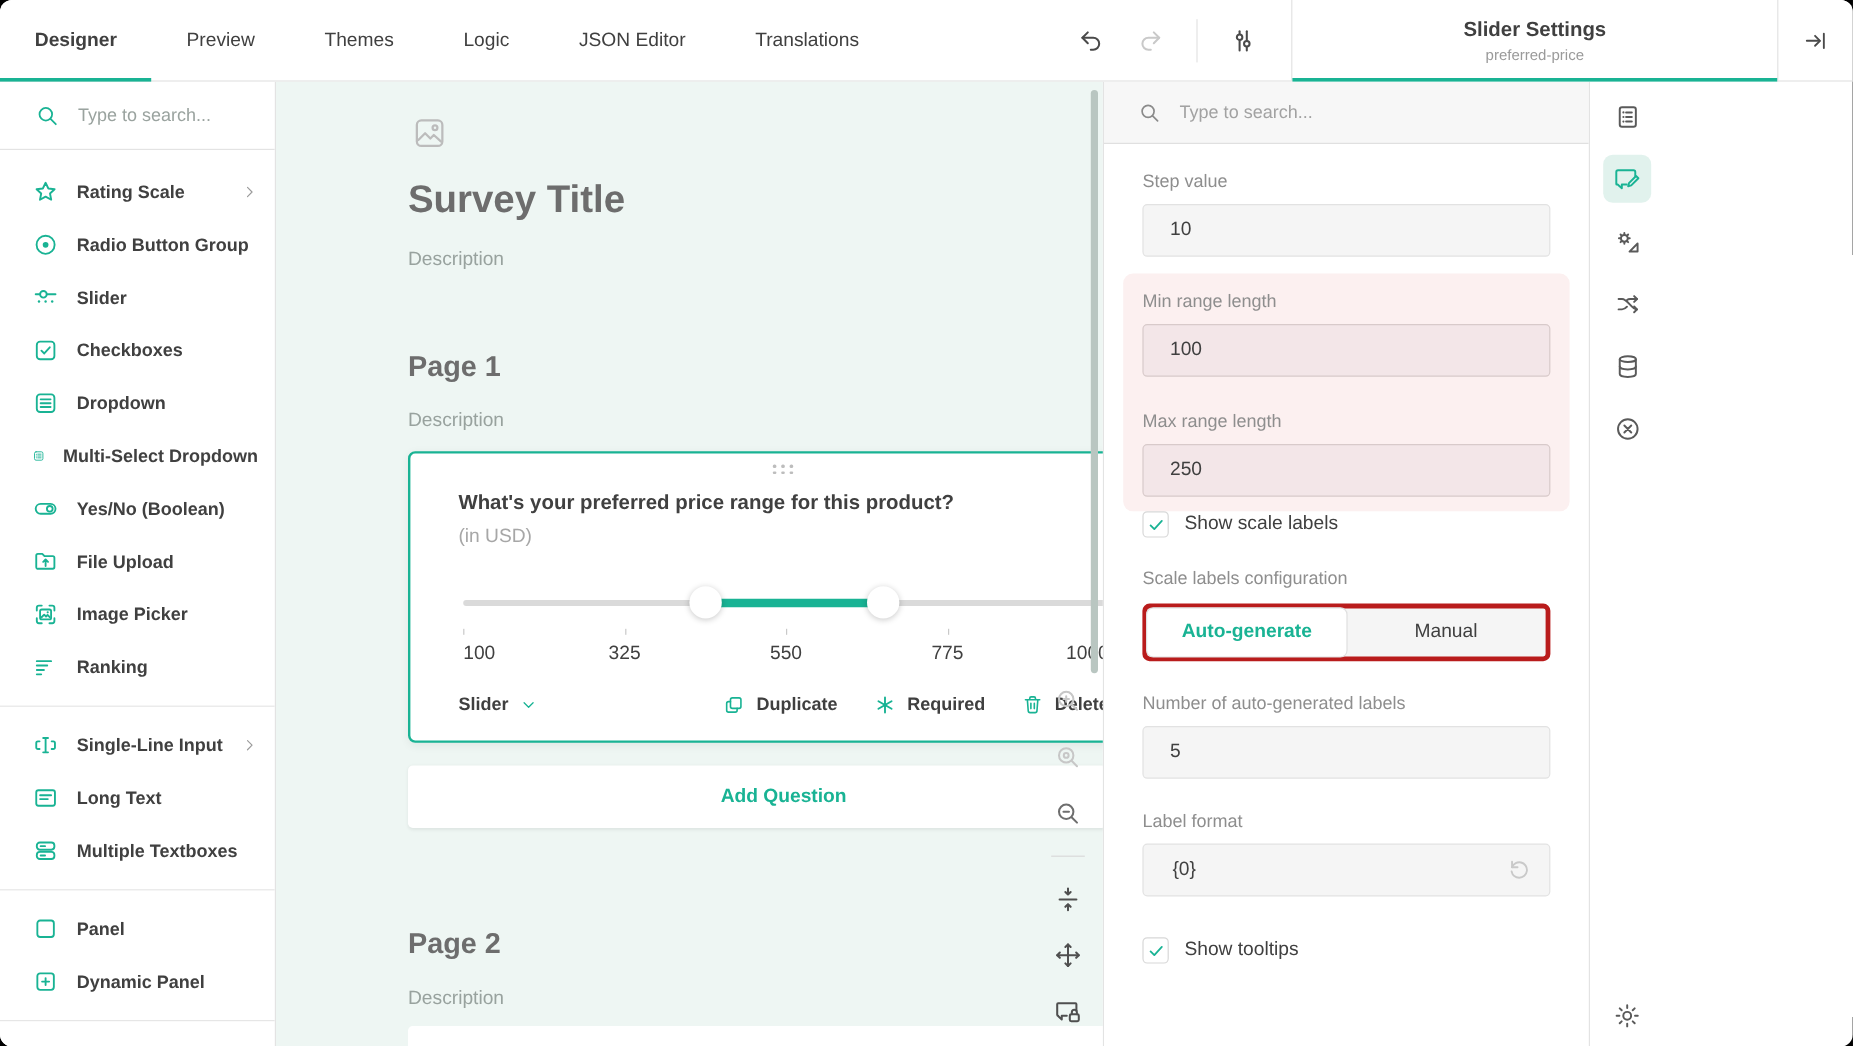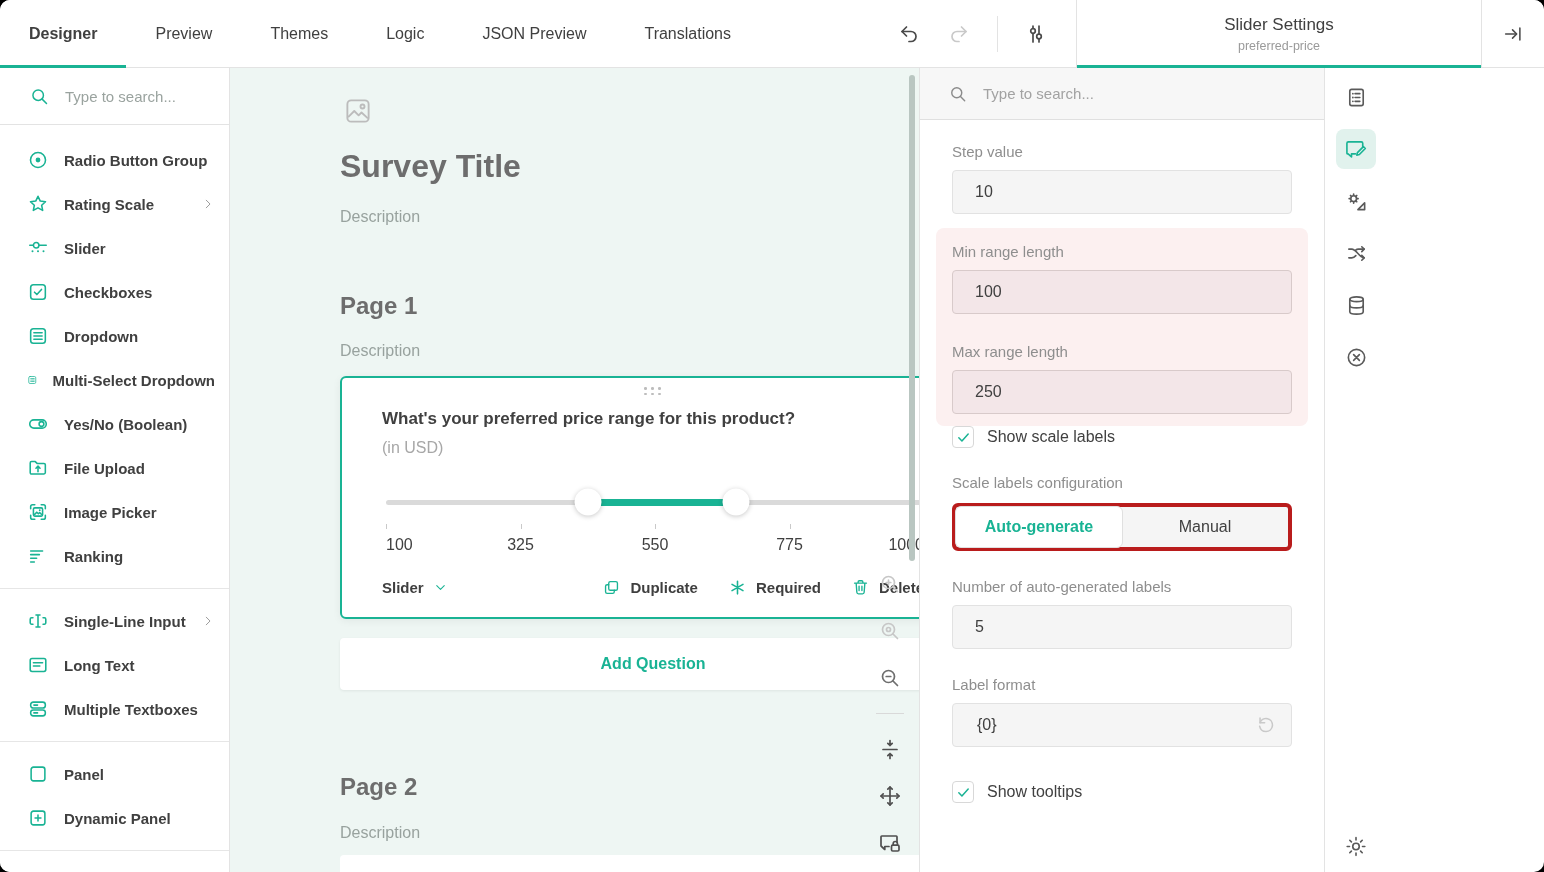--- a/index.html
+++ b/index.html
@@ -16,21 +16,21 @@
   .tab{position:relative;display:flex;align-items:center;padding:0 29px;font-size:16px;color:#404040;cursor:pointer;}
   .tab.active{font-weight:700;}
   .tab.active::after{content:"";position:absolute;left:0;right:0;bottom:-1px;height:3px;background:#19b394;}
   .hdr-actions{margin-left:auto;display:flex;align-items:center;gap:26px;padding-right:28px;}
   .hicon{color:#4a4a4a;cursor:pointer;}
   .hicon.disabled{color:#c9c9c9;cursor:default;}
   .vdiv{width:1px;height:36px;background:#e3e3e3;}
   .panel-head{width:405px;border-left:1px solid #e3e3e3;position:relative;display:flex;flex-direction:column;
               align-items:center;justify-content:center;gap:4px;}
   .panel-head::after{content:"";position:absolute;bottom:0;left:0;right:0;height:3px;background:#19b394;}
-  .ph-title{font-size:17px;font-weight:400;color:#404040;}
+  .ph-title{font-size:17px;font-weight:700;color:#404040;}
   .ph-sub{font-size:12.5px;color:#9a9a9a;}
   .strip-head{flex:1;border-left:1px solid #e3e3e3;border-bottom:1px solid #e3e3e3;display:flex;align-items:center;justify-content:center;color:#4a4a4a;cursor:pointer;}
 
   
   .main{position:absolute;top:68px;left:0;right:0;bottom:0;display:flex;}
 
   
   .toolbox{width:230px;background:#fff;border-right:1px solid #e3e3e3;overflow:hidden;flex:none;}
   .tb-search{height:57px;display:flex;align-items:center;gap:13px;padding:0 8px 0 29px;border-bottom:1px solid #e3e3e3;color:#19b394;}
   .tb-search input{border:0;outline:0;background:transparent;font-size:15px;color:#404040;width:140px;font-family:"Liberation Sans",sans-serif;}
@@ -138,21 +138,21 @@
         <div class="tab">
             <span>Preview</span>
           </div>
         <div class="tab">
             <span>Themes</span>
           </div>
         <div class="tab">
             <span>Logic</span>
           </div>
         <div class="tab">
-            <span>JSON Preview</span>
+            <span>JSON Editor</span>
           </div>
         <div class="tab">
             <span>Translations</span>
           </div>
       </div>
       <div class="hdr-actions">
         <span class="hicon">
           <svg class="ic" width="24" height="24" viewBox="0 0 24 24">
               <path d="M9.5 5L5 9.5l4.5 4.5"></path>
               <path d="M5 9.5h9a5 5 0 010 10h-2"></path>
@@ -194,35 +194,35 @@
       <div class="tb-search">
         <svg class="ic" width="21" height="21" viewBox="0 0 24 24">
             <circle cx="10.5" cy="10.5" r="6"></circle>
             <line x1="15" y1="15" x2="20" y2="20"></line>
           </svg>
         <input type="text" placeholder="Type to search..." style="">
       </div>
       <div class="tb-list">
         <div class="tb-item">
           <svg class="ic" width="22" height="22" viewBox="0 0 24 24">
-              <circle cx="12" cy="12" r="8.2"></circle>
-              <circle class="fl" cx="12" cy="12" r="2.6"></circle>
-            </svg>
-          <span class="tb-label">Radio Button Group</span>
-        </div>
-        <div class="tb-item">
-          <svg class="ic" width="22" height="22" viewBox="0 0 24 24">
               <path d="M12 3.6l2.5 5.2 5.7.7-4.2 3.9 1.1 5.6-5.1-2.8-5.1 2.8 1.1-5.6L3.8 9.5l5.7-.7z"></path>
             </svg>
           <span class="tb-label">Rating Scale</span>
           <span class="tb-chev">
               <svg class="ic" width="14" height="14" viewBox="0 0 24 24">
                 <path d="M9 5.5l6.5 6.5L9 18.5"></path>
               </svg>
             </span>
+        </div>
+        <div class="tb-item">
+          <svg class="ic" width="22" height="22" viewBox="0 0 24 24">
+              <circle cx="12" cy="12" r="8.2"></circle>
+              <circle class="fl" cx="12" cy="12" r="2.6"></circle>
+            </svg>
+          <span class="tb-label">Radio Button Group</span>
         </div>
         <div class="tb-item">
           <svg class="ic" width="22" height="22" viewBox="0 0 24 24">
               <line x1="3" y1="9" x2="21" y2="9"></line>
               <circle cx="10" cy="9" r="3" fill="#fff"></circle>
               <g class="fl">
                 <circle cx="6" cy="15.5" r="1.1"></circle>
                 <circle cx="12" cy="15.5" r="1.1"></circle>
                 <circle cx="18" cy="15.5" r="1.1"></circle>
               </g>

